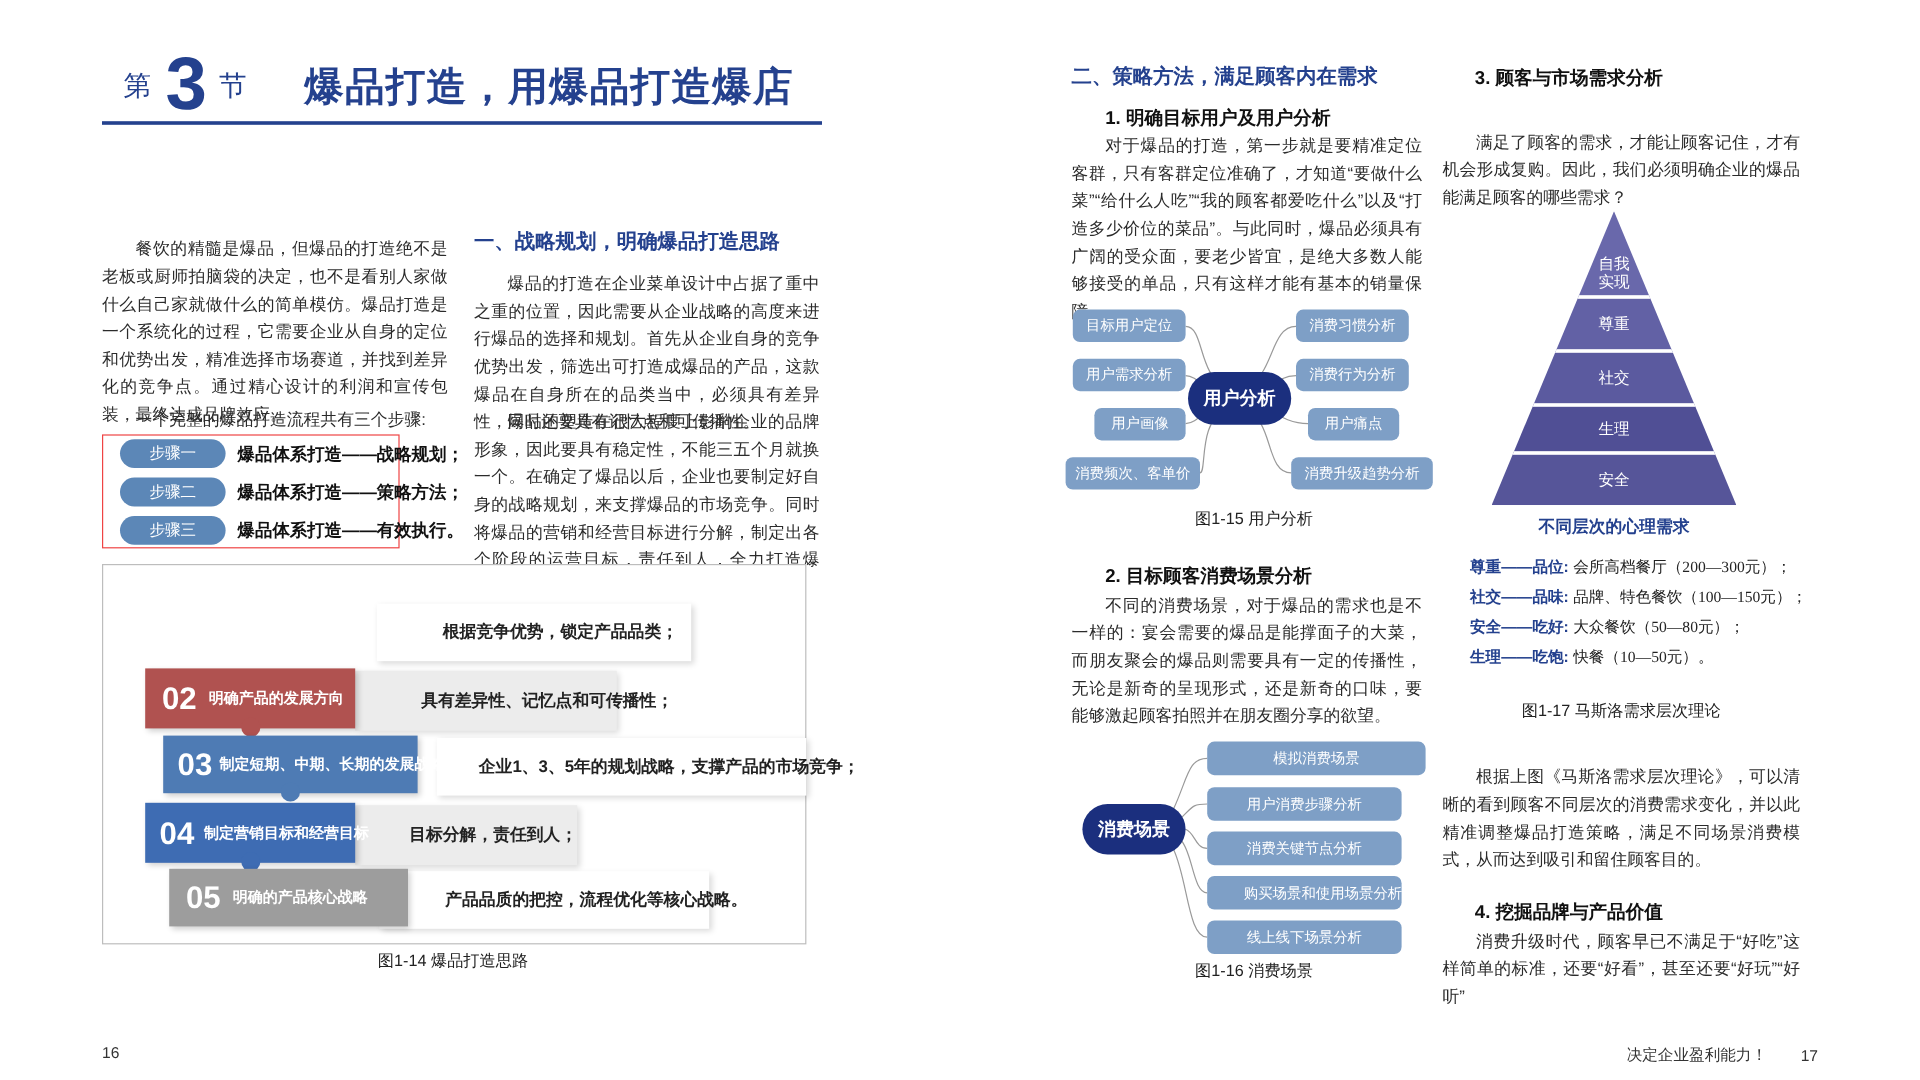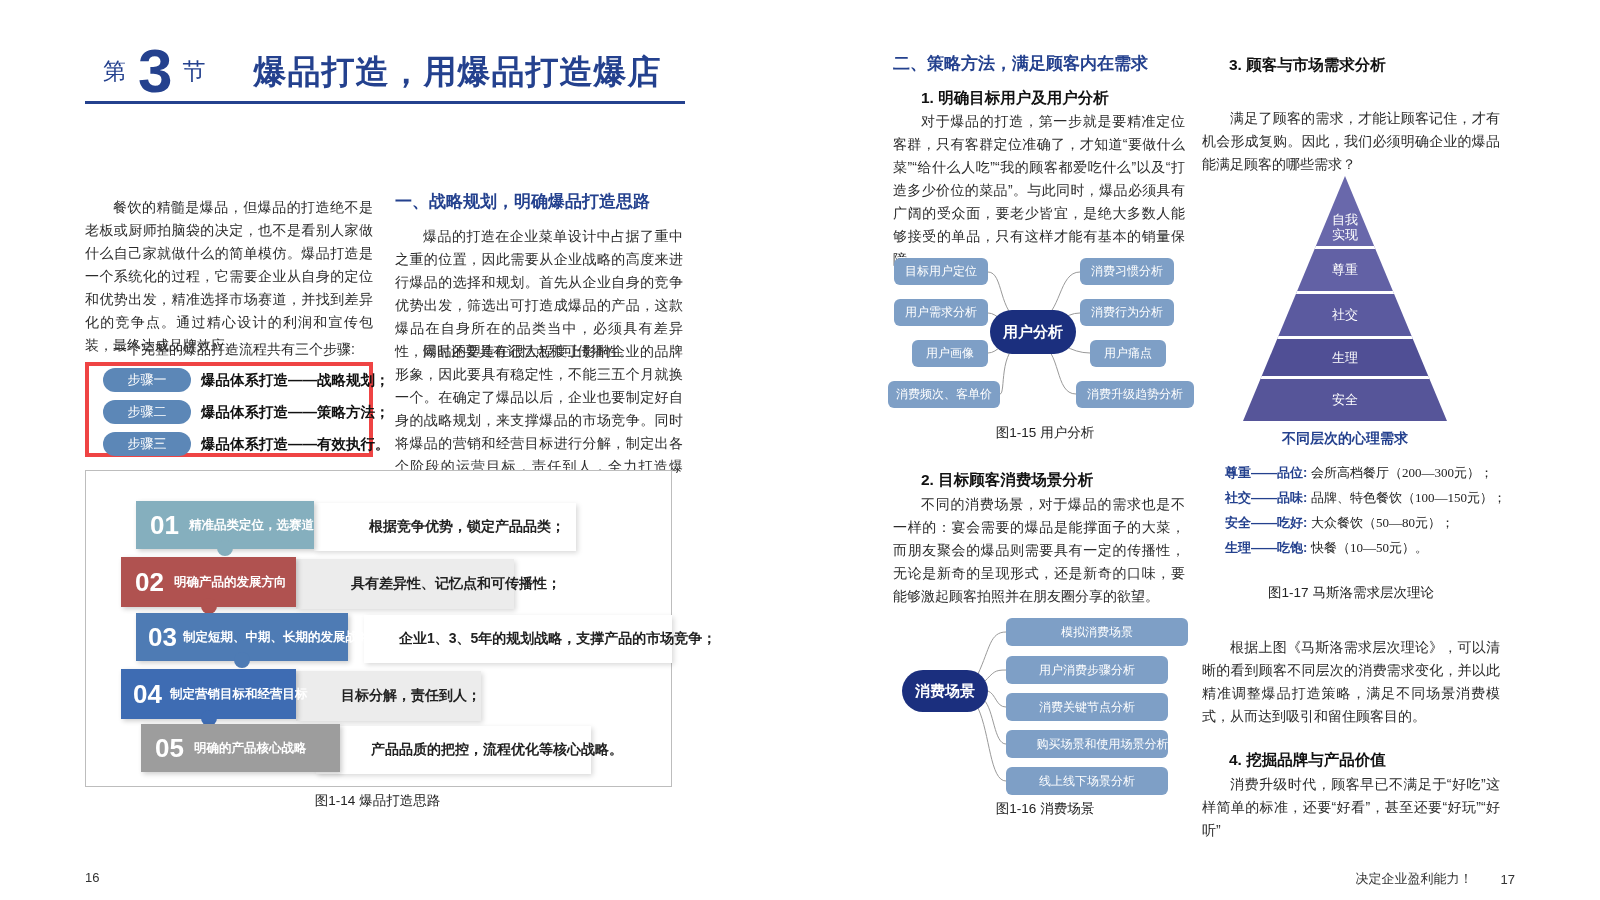--- a/index.html
+++ b/index.html
@@ -12,22 +12,22 @@
   .sec-label .big{font-size:62px;font-weight:bold;line-height:1;}
   .main-title{left:225px;top:50px;width:465px;text-align:center;color:#24418e;
               font-size:33px;font-weight:bold;letter-spacing:1px;}
   .rule{left:85px;top:101px;width:600px;height:3px;background:#24418e;}
   
   .para{font-size:14px;line-height:23px;text-align:justify;text-indent:2em;}
   .lead{font-size:14px;line-height:23px;text-indent:2em;}
   .h-blue{color:#24418e;font-weight:bold;font-size:17px;}
   .h-sub{color:#111;font-weight:bold;font-size:15.5px;}
   
-  .steps-box{left:85px;top:362px;width:288px;height:95px;border:4px solid #ef4444;
-             display:flex;flex-direction:column;justify-content:flex-start;gap:8px;padding:2px 0;box-sizing:border-box;}
+  .steps-box{left:85px;top:362px;width:248px;height:95px;border:1px solid #ef4444;
+             display:flex;flex-direction:column;justify-content:flex-end;gap:8px;padding:2px 0;box-sizing:border-box;}
   .step-row{display:flex;align-items:center;gap:10px;padding-left:14px;}
   .step-pill{background:#5c87b7;color:#fff;font-size:13px;width:88px;height:24px;border-radius:13px;
              display:flex;align-items:center;justify-content:center;flex:0 0 auto;}
   .step-text{font-size:14.5px;font-weight:bold;color:#111;white-space:nowrap;}
   
   .flow-box{left:85px;top:470px;width:585px;height:315px;border:1px solid #bdbdbd;background:#fff;}
   .fdesc{position:absolute;display:flex;align-items:center;font-size:14px;font-weight:bold;color:#222;
          box-shadow:2px 2px 5px rgba(0,0,0,.15);z-index:1;padding-left:55px;box-sizing:border-box;white-space:nowrap;}
   .fdesc.white{background:#ffffff;}
   .fdesc.gray{background:#ececec;}
@@ -102,24 +102,20 @@
         <span class="step-text">爆品体系打造——有效执行。</span>
       </div>
     </div>
 
     <div class="abs h-blue" style="left:395px;top:190px;width:300px;">一、战略规划，明确爆品打造思路</div>
     <div class="abs para" style="left:395px;top:225px;width:288px;">爆品的打造在企业菜单设计中占据了重中之重的位置，因此需要从企业战略的高度来进行爆品的选择和规划。首先从企业自身的竞争优势出发，筛选出可打造成爆品的产品，这款爆品在自身所在的品类当中，必须具有差异性，同时还要具有记忆点和可传播性。</div>
     <div class="abs para" style="left:395px;top:340px;width:288px;">爆品的塑造在很大程度上影响企业的品牌形象，因此要具有稳定性，不能三五个月就换一个。在确定了爆品以后，企业也要制定好自身的战略规划，来支撑爆品的市场竞争。同时将爆品的营销和经营目标进行分解，制定出各个阶段的运营目标，责任到人，全力打造爆品，力争一推出便引爆市场。</div>
 
     <div class="abs flow-box">
       <div class="fdesc white" style="left:228px;top:32px;width:262px;height:48px;">根据竞争优势，锁定产品品类；</div>
-      <div class="fblock c-teal" style="left:50px;top:30px;width:178px;height:48px;">
-        <span class="num">01</span>
-        <span class="lbl">精准品类定位，选赛道</span>
-      </div>
 
       <div class="fdesc gray" style="left:210px;top:88px;width:218px;height:50px;">具有差异性、记忆点和可传播性；</div>
       <div class="fblock c-red" style="left:35px;top:86px;width:175px;height:50px;">
         <span class="num">02</span>
         <span class="lbl">明确产品的发展方向</span>
       </div>
 
       <div class="fdesc white" style="left:278px;top:144px;width:308px;height:48px;padding-left:35px;">企业1、3、5年的规划战略，支撑产品的市场竞争；</div>
       <div class="fblock c-blue1" style="left:50px;top:142px;width:212px;height:48px;">
         <span class="num" style="margin:0 6px 0 12px;">03</span>

